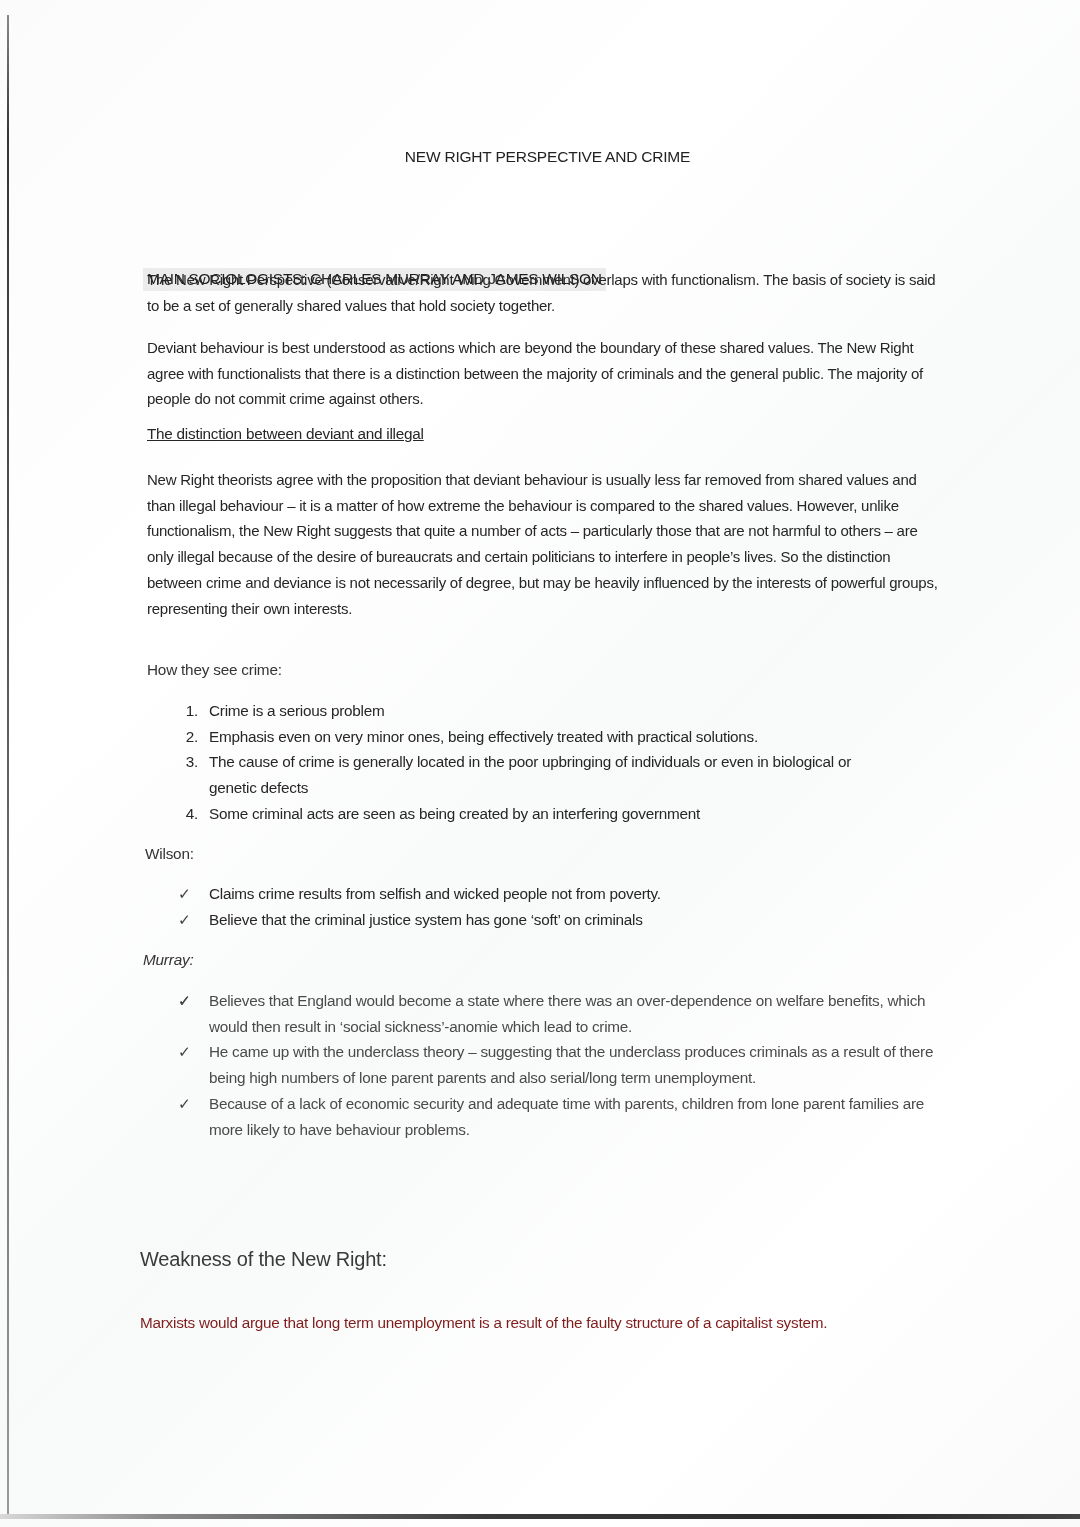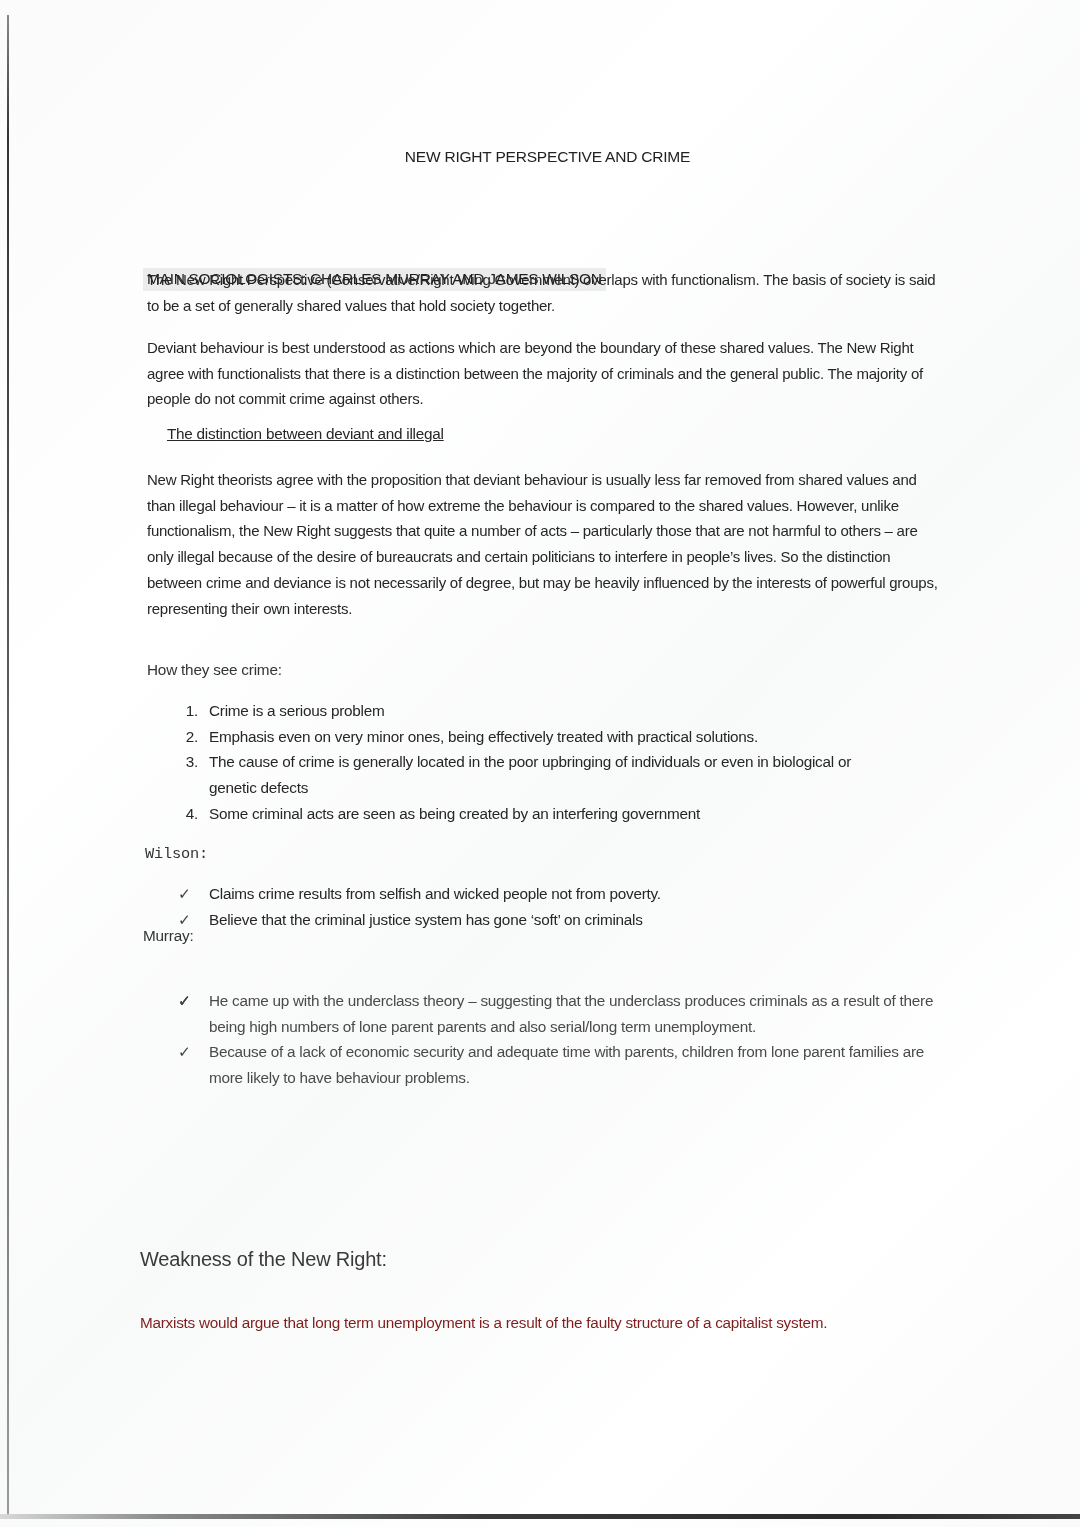--- a/index.html
+++ b/index.html
@@ -70,21 +70,20 @@
       letter-spacing: -0.25px;
       color: #262626;
     }
     .subhead-u {
       left: 147px;
       top: 425px;
       font-size: 15.3px;
       letter-spacing: -0.25px;
       text-decoration: underline;
       color: #262626;
-      margin-left: 20px;
     }
     .label {
       font-size: 15.3px;
       letter-spacing: -0.2px;
       color: #333;
     }
     ol.numlist, ul.checklist {
       margin: 0;
       padding: 0;
       list-style: none;
@@ -161,41 +160,42 @@
     <li>
       <span class="marker">3.</span>
       <span>The cause of crime is generally located in the poor upbringing of individuals or even in biological or genetic defects</span>
     </li>
     <li>
       <span class="marker">4.</span>
       <span>Some criminal acts are seen as being created by an interfering government</span>
     </li>
   </ol>
 
-  <div class="abs label" style="left:145px; top:845px;font-family:Liberation Mono, monospace;">Wilson:</div>
+  <div class="abs label" style="left:145px; top:845px;">Wilson:</div>
 
   <ul class="abs checklist" style="left:176px; top:881px; width:720px;">
     <li>
       <span class="marker">✓</span>
       <span>Claims crime results from selfish and wicked people not from poverty.</span>
     </li>
     <li>
       <span class="marker">✓</span>
       <span>Believe that the criminal justice system has gone ‘soft’ on criminals</span>
     </li>
   </ul>
 
-  <div class="abs label" style="left:143px; top:927px;">Murray:</div>
+  <div class="abs label" style="left:143px; top:951px;font-style:italic;">Murray:</div>
 
   <ul class="abs checklist faded" style="left:176px; top:988px; width:760px;">
     <li>
       <span class="marker">✓</span>
     </li>
     <li>
       <span class="marker">✓</span>
+      <span>Believes that England would become a state where there was an over-dependence on welfare benefits, which would then result in ‘social sickness’-anomie which lead to crime.</span>
     </li>
     <li>
       <span class="marker">✓</span>
       <span>He came up with the underclass theory – suggesting that the underclass produces criminals as a result of there being high numbers of lone parent parents and also serial/long term unemployment.</span>
     </li>
     <li>
       <span class="marker">✓</span>
       <span>Because of a lack of economic security and adequate time with parents, children from lone parent families are more likely to have behaviour problems.</span>
     </li>
   </ul>

